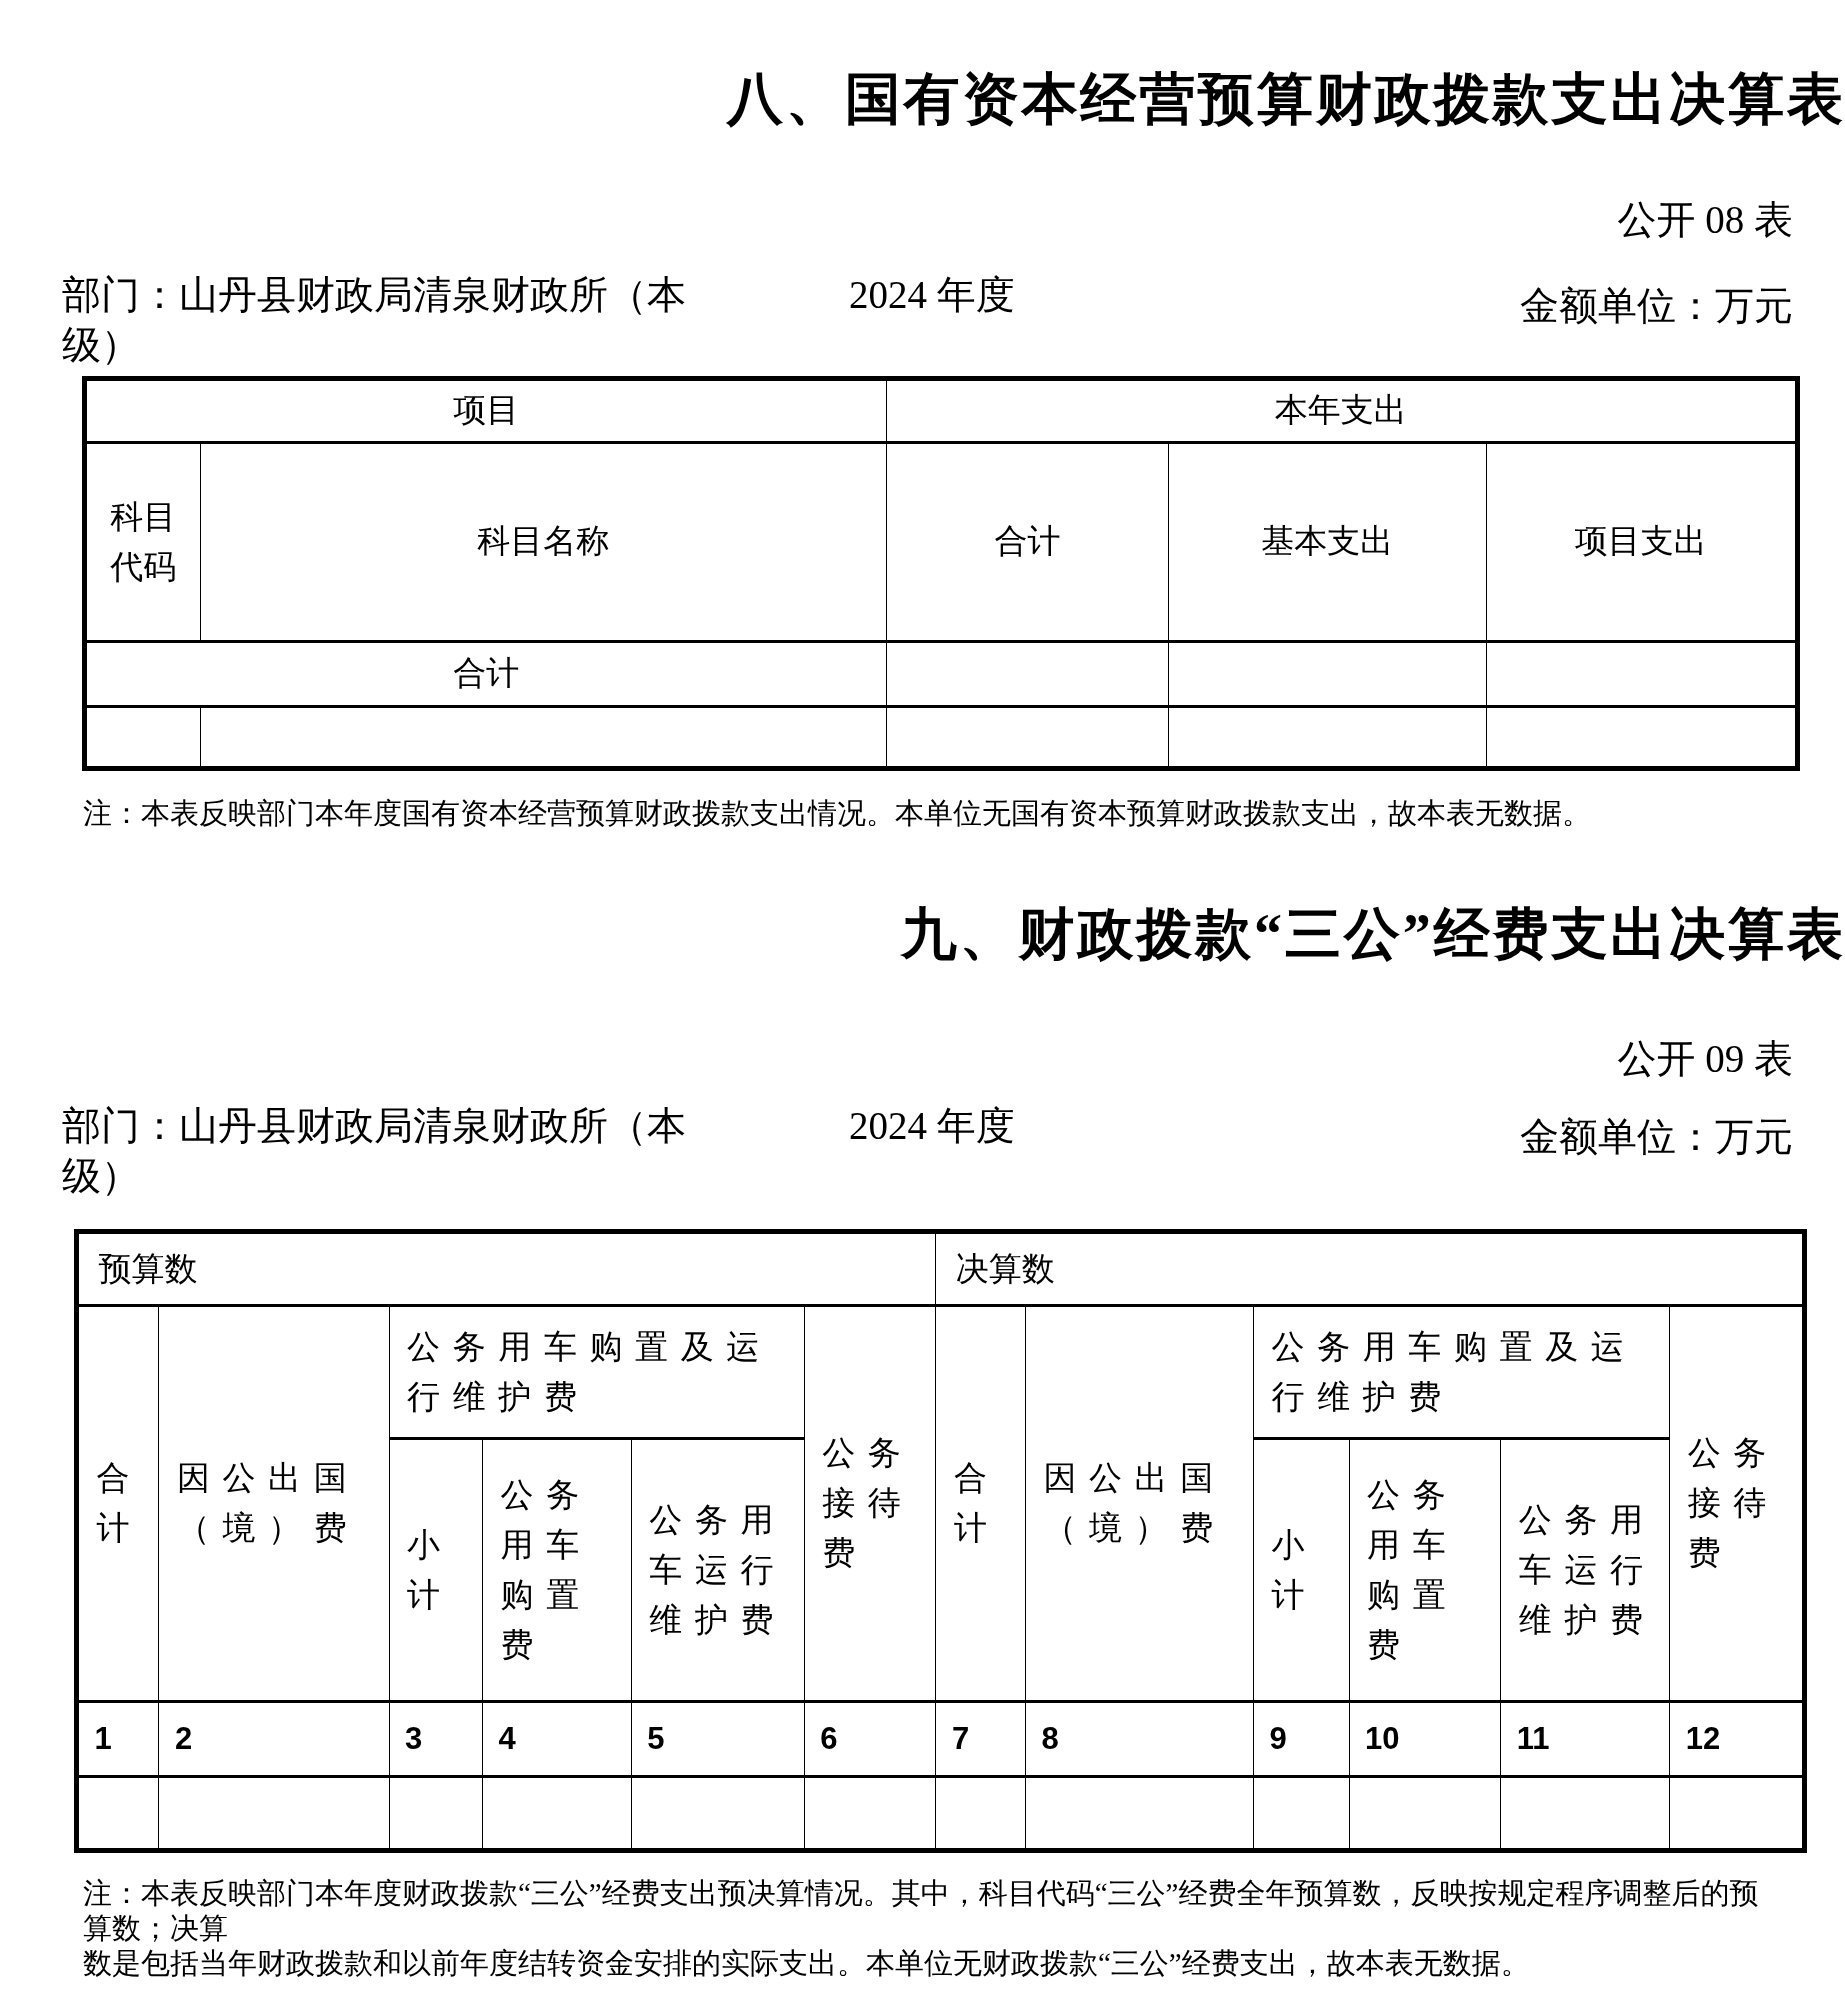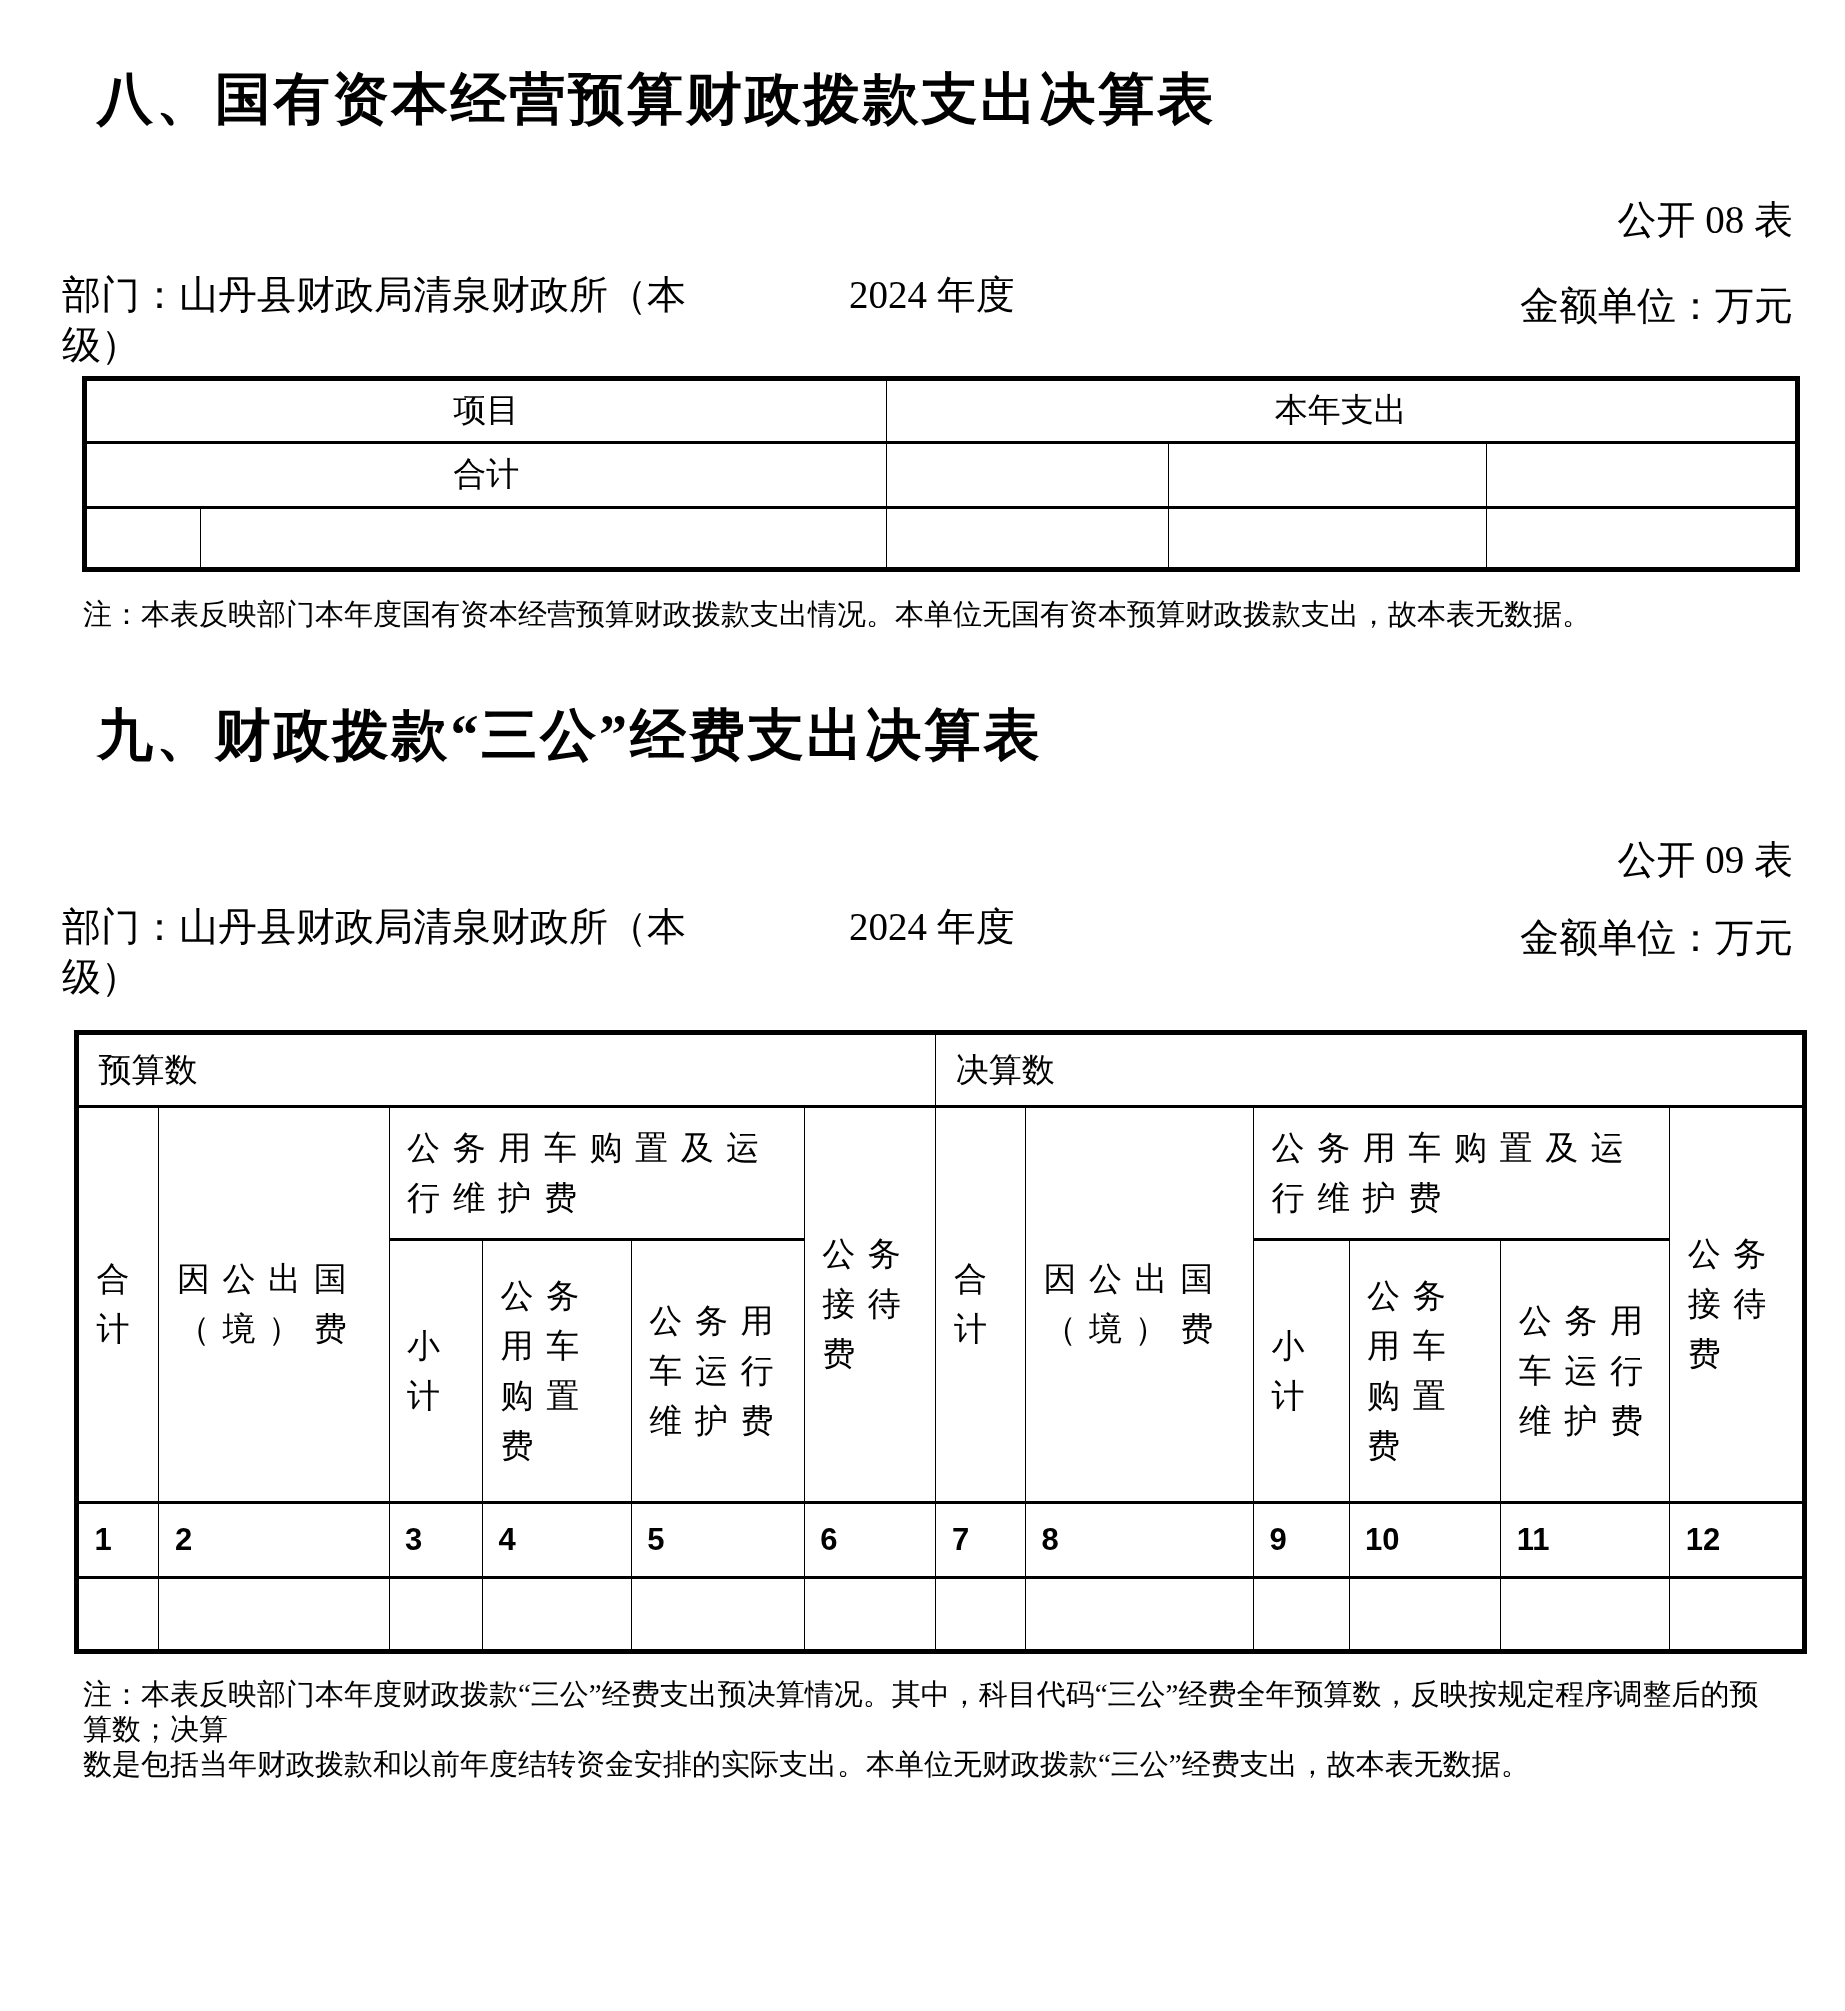--- a/index.html
+++ b/index.html
@@ -14,20 +14,21 @@
     font-family: "Liberation Serif", "DejaVu Serif", serif;
     overflow: hidden;
   }
   .doc-title {
     margin: 68px 0 0 97px;
     font-size: 56px;
     font-weight: bold;
     line-height: 62px;
     letter-spacing: 2.9px;
     white-space: nowrap;
+    text-align: right;
   }
   .sec9 .doc-title { margin-top: 72px; }
   .meta-row {
     margin: 68px 53px 0 0;
     text-align: right;
     font-size: 39px;
     line-height: 43px;
   }
   .sec9 .meta-row { margin-top: 72px; }
   .dept-row {
@@ -117,20 +118,27 @@
       <col style="width:115px">
         <col style="width:683px">
         <col style="width:281px">
         <col style="width:316px">
         <col style="width:310px">
     </colgroup>
     <tbody>
         <tr class="r1">
       <td colspan="2">项目</td>
       <td colspan="3">本年支出</td>
+    </tr>
+    <tr class="r2">
+      <td><span class="wrap2">科目代码</span></td>
+      <td>科目名称</td>
+      <td>合计</td>
+      <td>基本支出</td>
+      <td>项目支出</td>
     </tr>
     <tr class="r4">
       <td colspan="2">合计</td>
       <td></td>
       <td></td>
       <td></td>
     </tr>
     <tr class="r5">
       <td></td>
       <td></td>

